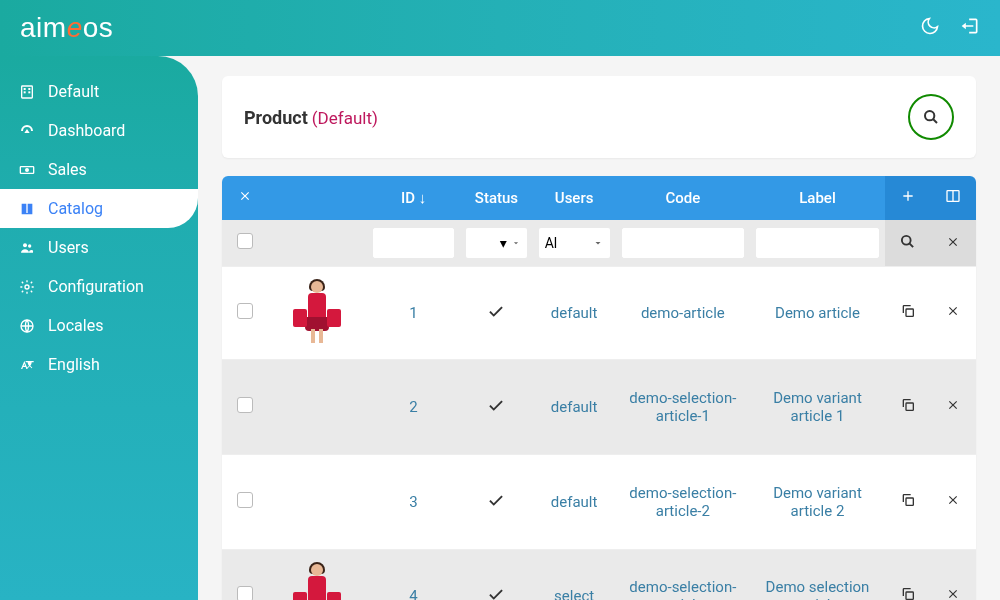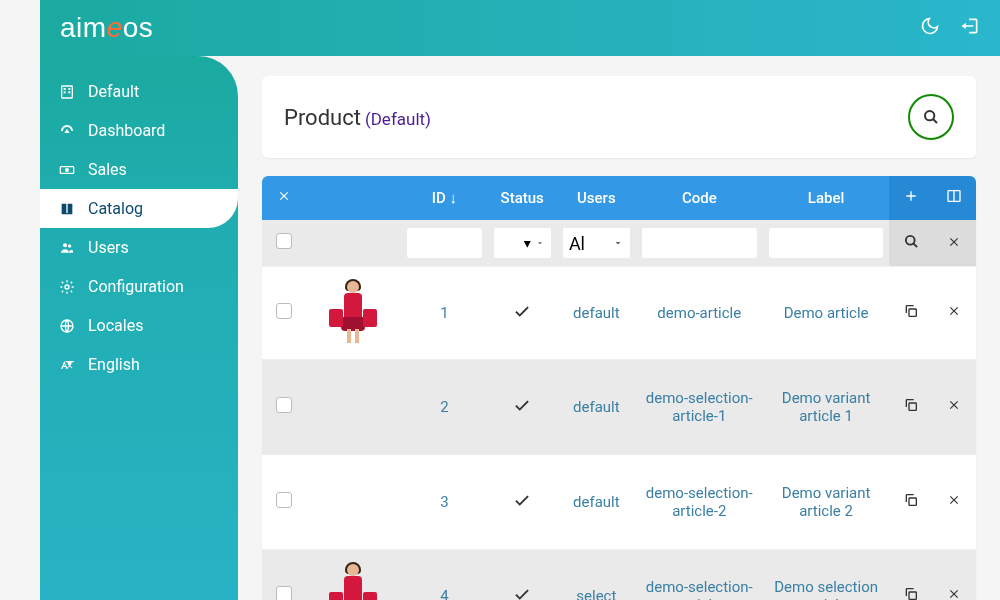--- a/index.html
+++ b/index.html
@@ -3,21 +3,21 @@
 <meta charset="utf-8">
 <style>
 * { box-sizing: border-box; margin: 0; padding: 0; }
 body {
   font-family: -apple-system, BlinkMacSystemFont, "Segoe UI", Roboto, sans-serif;
   background: #f5f5f5;
   width: 1000px;
   height: 600px;
   overflow: hidden;
 }
-.app { display: flex; flex-direction: column; height: 100%; margin-left: 40px; }
+.app { display: flex; flex-direction: column; height: 100%; }
 .header {
   background: linear-gradient(90deg, #1aaaa0 0%, #24b0b6 50%, #2ab6cc 100%);
   height: 56px;
   display: flex;
   align-items: center;
   padding: 0 20px;
   color: #fff;
 }
 .logo {
   font-size: 28px;
@@ -41,41 +41,41 @@
   display: flex;
   align-items: center;
   padding: 10px 18px;
   cursor: pointer;
   font-size: 16px;
   gap: 12px;
   color: #fff;
 }
 .sidebar-item.active {
   background: #fff;
-  color: #0c4a6e;
+  color: #3b82f6;
   border-bottom-right-radius: 30px;
 }
 .sidebar-icon { width: 18px; display: inline-flex; justify-content: center; flex-shrink: 0; }
 .main {
   flex: 1;
   padding: 20px 24px;
   overflow: auto;
   background: #f5f5f5;
 }
 .page-header {
   background: #fff;
   border-radius: 6px;
   padding: 18px 22px;
   display: flex;
   align-items: center;
   justify-content: space-between;
   box-shadow: 0 1px 2px rgba(0,0,0,0.05);
 }
-.page-title { font-size: 22px; font-weight: 400; color: #333; }
-.page-subtitle { font-size: 17px; color: #4c1d95; font-weight: 400; }
+.page-title { font-size: 18px; font-weight: 700; color: #333; }
+.page-subtitle { font-size: 17px; color: #be185d; font-weight: 400; }
 .search-btn {
   width: 46px; height: 46px;
   border: 2px solid #108a00;
   border-radius: 50%;
   display: flex; align-items: center; justify-content: center;
   cursor: pointer;
   color: #444;
 }
 .table-panel {
   background: #fff;
@@ -289,21 +289,21 @@
               <td>
                   <div style="display:flex;align-items:center;background:#fff;border-radius:2px;height:30px;padding:0 6px;justify-content:flex-end;gap:4px">
                     <span style="font-size:14px">▾</span>
                     <svg width="10" height="10" viewBox="0 0 24 24" fill="#666">
                       <path d="M7 10l5 5 5-5z"></path>
                     </svg>
                   </div>
                 </td>
               <td>
                   <div style="display:flex;align-items:center;background:#fff;border-radius:2px;height:30px;padding:0 6px;justify-content:space-between">
-                    <span style="font-size:18px">Al</span>
+                    <span style="font-size:14px">Al</span>
                     <svg width="12" height="12" viewBox="0 0 24 24" fill="#666">
                       <path d="M7 10l5 5 5-5z"></path>
                     </svg>
                   </div>
                 </td>
               <td><input class="filter-input" value="" style=""></td>
               <td><input class="filter-input" value="" style=""></td>
               <td class="action"><span class="action-icon"><svg width="15" height="15" viewBox="0 0 24 24" fill="none" stroke="#333" stroke-width="3">
                       <circle cx="10" cy="10" r="7"></circle>
                       <line x1="21" y1="21" x2="15" y2="15"></line>

